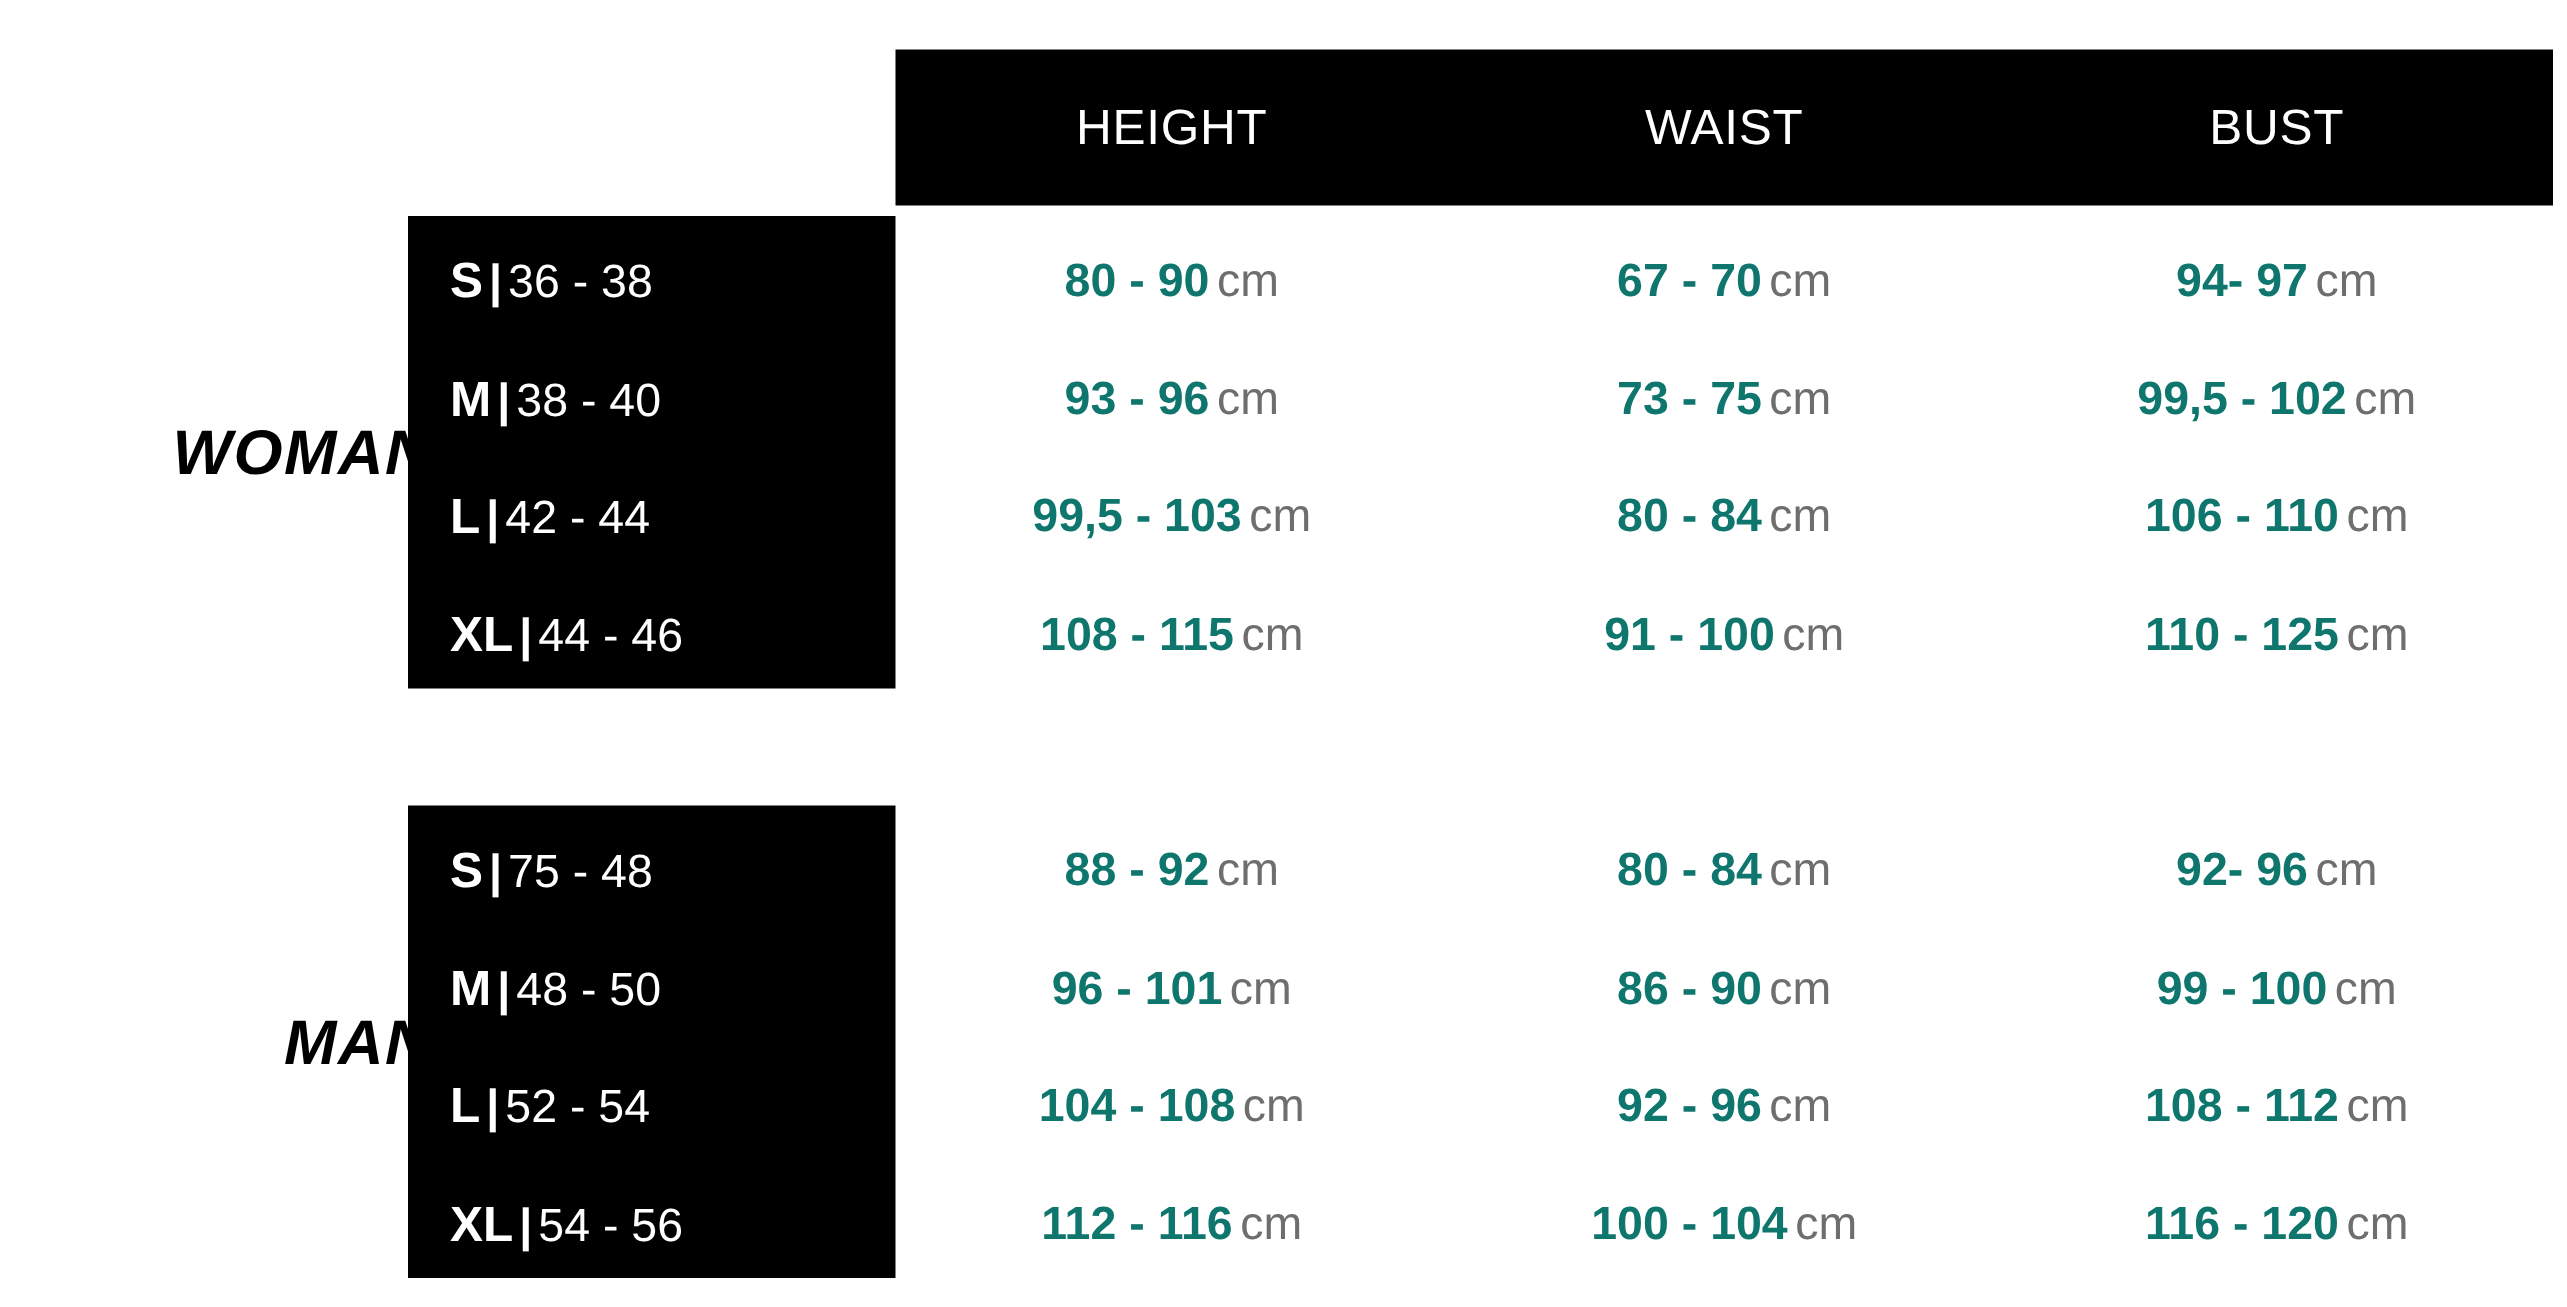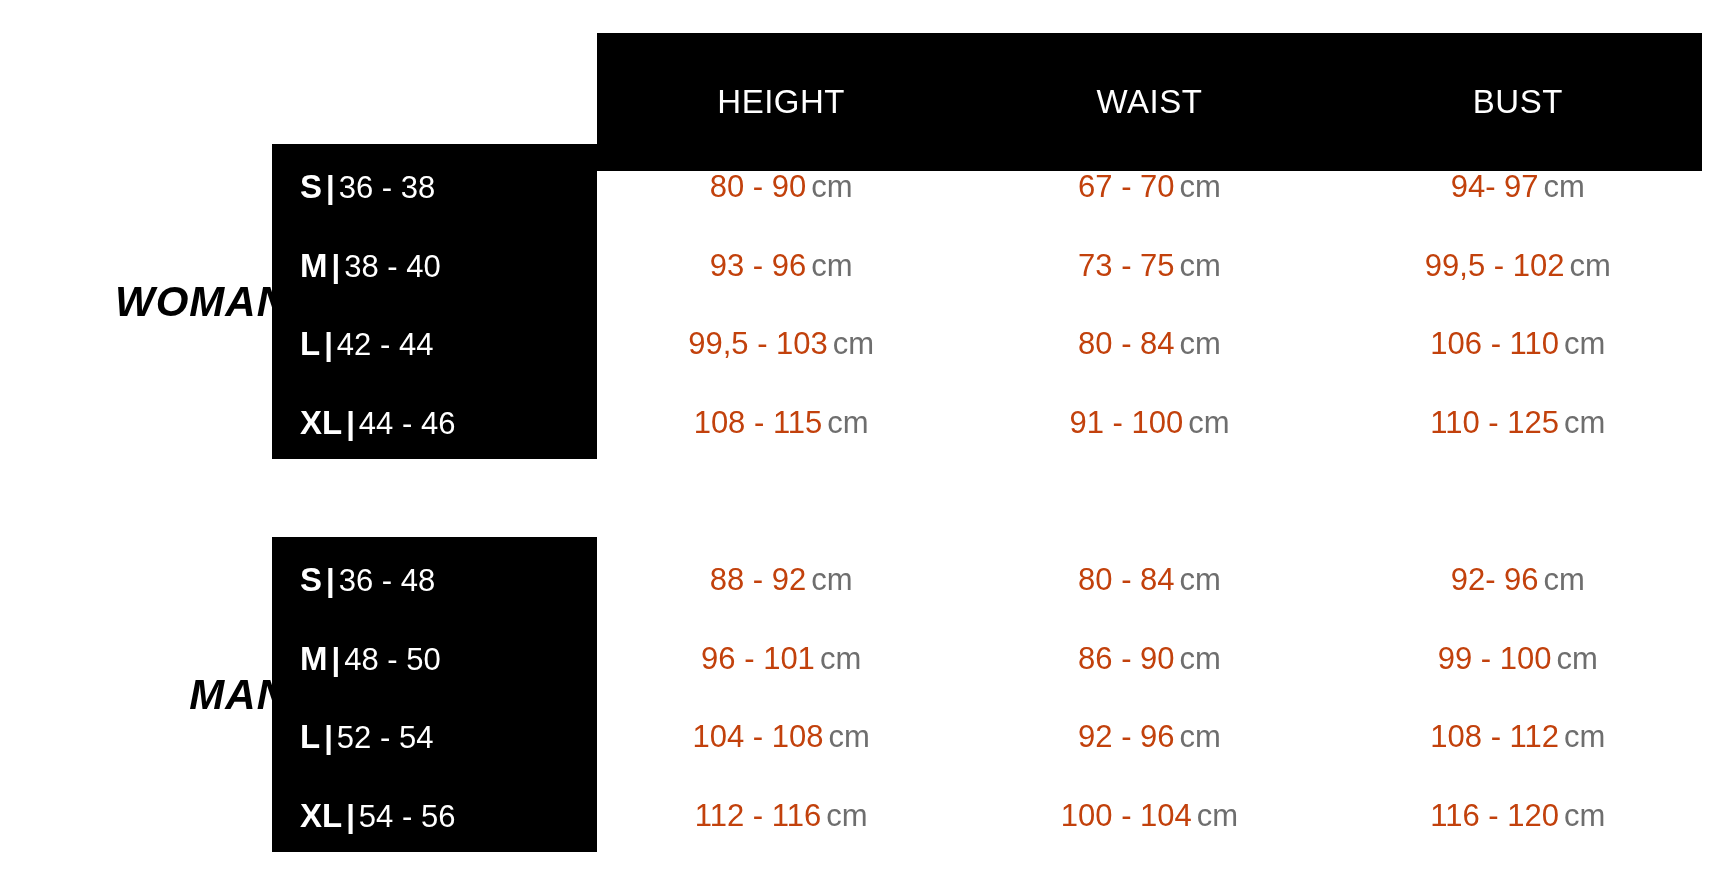--- a/index.html
+++ b/index.html
@@ -18,21 +18,21 @@
     width: 1711px;
     height: 871px;
   }
 
   
   .header-band {
     position: absolute;
     left: 597px;
     top: 33px;
     width: 1105px;
-    height: 138px;
+    height: 104px;
     background: #000000;
     display: flex;
     align-items: center;
   }
   .header-cell {
     flex: 1 1 0;
     text-align: center;
     color: #ffffff;
     font-size: 33px;
     font-weight: 400;
@@ -107,22 +107,22 @@
     font-weight: 400;
   }
   .cell-meas {
     flex: 1 1 0;
     text-align: center;
     color: #5c5c5c;
     font-size: 31px;
     white-space: nowrap;
   }
   .cell-meas .val {
-    font-weight: normal;
-    color: #c2410c;
+    font-weight: bold;
+    color: #0f766e;
   }
   .cell-meas .unit {
     font-weight: 400;
     color: #6e6e6e;
     padding-left: 5px;
   }
 </style>
 </head>
 <body>
 
@@ -202,21 +202,21 @@
     </div>
   </div>
 
   <div class="group man">
     <div class="group-label">MAN</div>
     <div class="size-col"></div>
     <div class="rows">
 
       <div class="row">
         <div class="cell-size">
-          <span class="sz">S</span><span class="sep">|</span><span class="range">36 - 48</span>
+          <span class="sz">S</span><span class="sep">|</span><span class="range">75 - 48</span>
         </div>
         <div class="cell-meas">
           <span class="val">88 - 92</span><span class="unit">cm</span>
         </div>
         <div class="cell-meas">
           <span class="val">80 - 84</span><span class="unit">cm</span>
         </div>
         <div class="cell-meas">
           <span class="val">92- 96</span><span class="unit">cm</span>
         </div>

